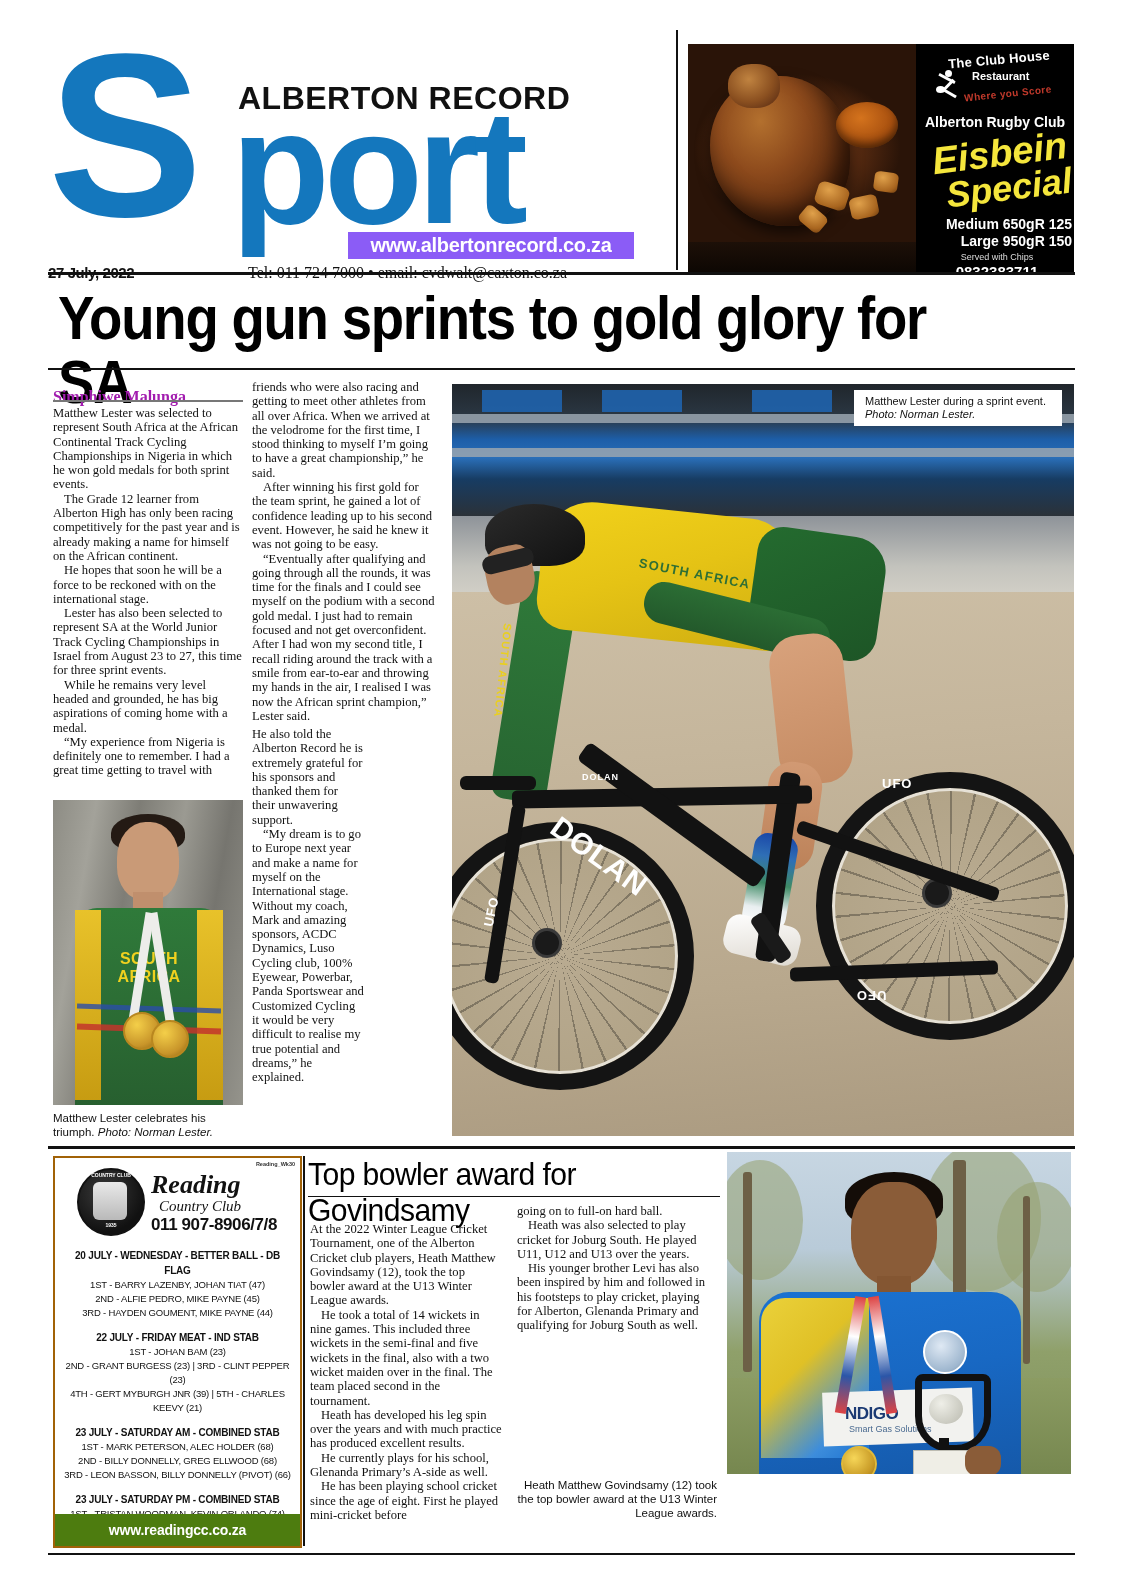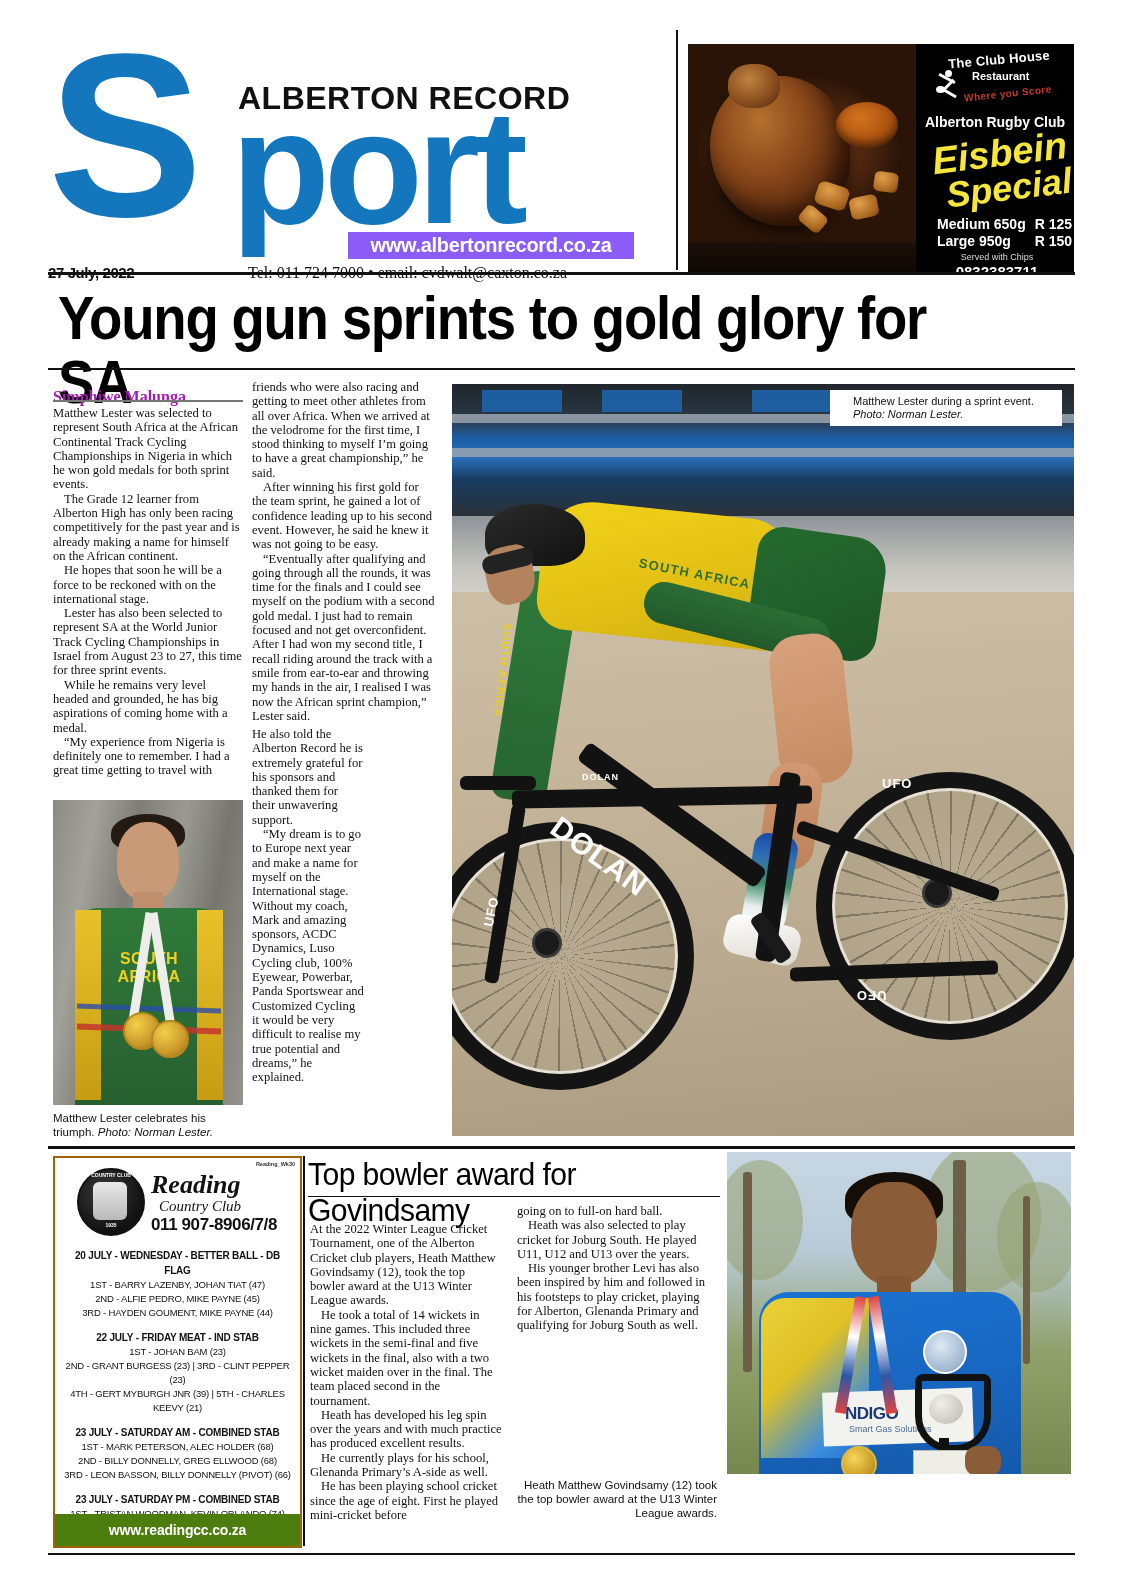--- a/index.html
+++ b/index.html
@@ -115,21 +115,21 @@
     font-size:38px;line-height:38px;color:#f5e63c;transform:rotate(-7deg);
     text-shadow:1px 1px 0 #000;
   }
   .ch-spc{
     position:absolute;left:30px;top:36px;
     font-family:"Liberation Sans",sans-serif;font-weight:700;font-style:italic;
     font-size:36px;line-height:36px;color:#f5e63c;transform:rotate(-7deg);
     text-shadow:1px 1px 0 #000;
   }
   .ch-prices{position:absolute;left:6px;top:172px;width:150px;}
-  .ch-prow{display:flex;justify-content:space-between;font-family:"Liberation Sans",sans-serif;font-weight:700;font-size:14px;color:#fff;line-height:17px;margin-left:15px;}
+  .ch-prow{display:flex;justify-content:flex-end;font-family:"Liberation Sans",sans-serif;font-weight:700;font-size:14px;color:#fff;line-height:17px;margin-left:15px;}
   .ch-chips{text-align:center;font-family:"Liberation Sans",sans-serif;font-size:9px;color:#ddd;margin-top:2px;}
   .ch-phone{text-align:center;font-family:"Liberation Sans",sans-serif;font-weight:700;font-size:15px;color:#fff;margin-top:1px;}
 
   
   .headline1{
     position:absolute;left:58px;top:286px;width:1020px;
     font-family:"Liberation Sans",sans-serif;
     font-weight:700;font-size:62px;line-height:64px;
     letter-spacing:-1.4px;color:#000;
     transform:scaleX(.88);transform-origin:left top;
@@ -295,21 +295,21 @@
   .rim-ufo1{left:430px;top:392px;}
   .rim-ufo2{left:404px;top:604px;transform:rotate(180deg);}
   .rim-ufo3{left:24px;top:520px;transform:rotate(-78deg);}
   .hub{position:absolute;border-radius:50%;background:#1a1a1a;border:3px solid #3a3a3a;}
   .hub-r{left:470px;top:494px;width:24px;height:24px;}
   .hub-f{left:80px;top:544px;width:24px;height:24px;}
   .bk-crank{position:absolute;left:292px;top:546px;width:54px;height:16px;background:#1a1a1a;border-radius:5px;transform:rotate(56deg);}
 
   .cap-main{
     position:absolute;right:12px;top:6px;width:186px;
-    background:#fff;padding:5px 23px;
+    background:#fff;padding:5px 11px;
     font-family:"Liberation Sans",sans-serif;font-size:11px;line-height:13px;color:#111;
   }
   .cap-main i{font-style:italic;}
 
   
   .mid-rule{position:absolute;left:48px;top:1146px;width:1027px;height:3px;background:#111;}
 
   
   .ad-reading{
     position:absolute;left:53px;top:1156px;width:245px;height:388px;

